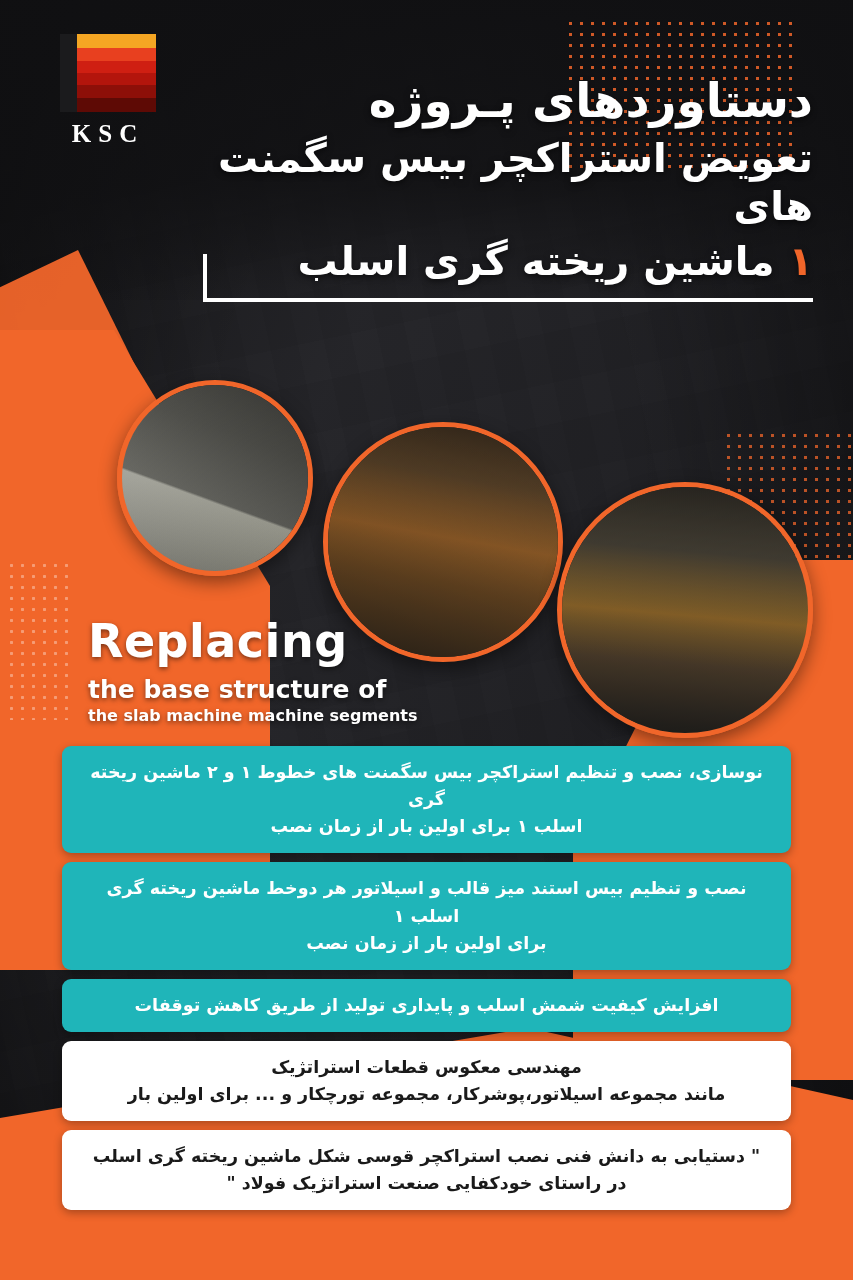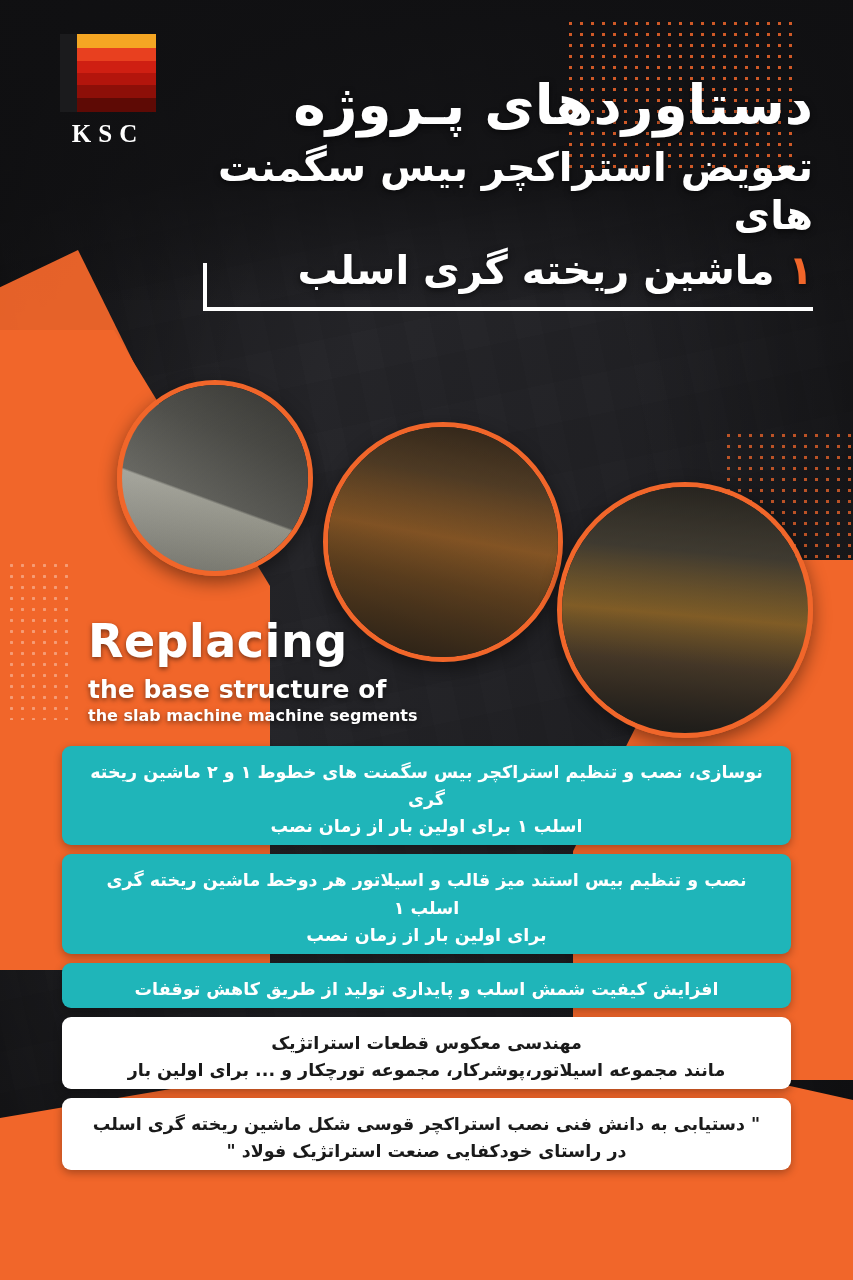--- a/index.html
+++ b/index.html
@@ -147,21 +147,21 @@
   .title-block {
     position: absolute;
     right: 40px;
     top: 74px;
     width: 640px;
     text-align: right;
     direction: rtl;
   }
   .title-line1 {
     color: #ffffff;
-    font-size: 55px;
+    font-size: 47px;
     font-weight: 700;
     line-height: 1.14;
     letter-spacing: -0.5px;
     text-shadow: 0 2px 6px rgba(0,0,0,.6);
   }
   .title-line2, .title-line3 {
     color: #ffffff;
     font-size: 40px;
     font-weight: 700;
     line-height: 1.22;
@@ -281,21 +281,21 @@
     flex-direction: column;
     gap: 9px;
   }
   .item {
     position: relative;
     background: #1fb5b9;
     border-radius: 9px;
     color: #ffffff;
     text-align: center;
     direction: rtl;
-    padding: 13px 26px 5px 26px;
+    padding: 13px 26px 13px 26px;
     font-size: 17.5px;
     line-height: 1.55;
     font-weight: 600;
     box-shadow: 0 3px 8px rgba(0,0,0,.3);
   }
   .item.alt {
     background: #ffffff;
     color: #1a1a1a;
   }
   .item .ln { display: block; }

